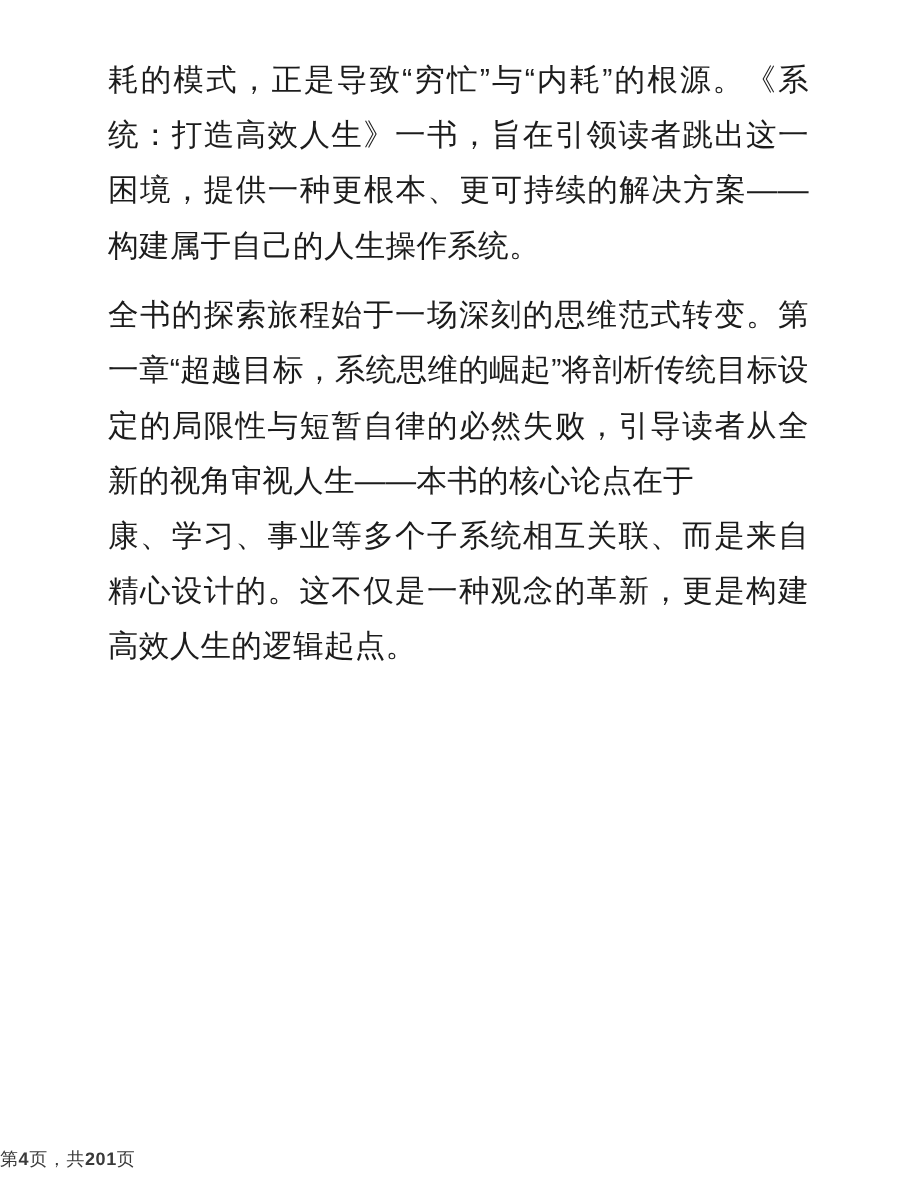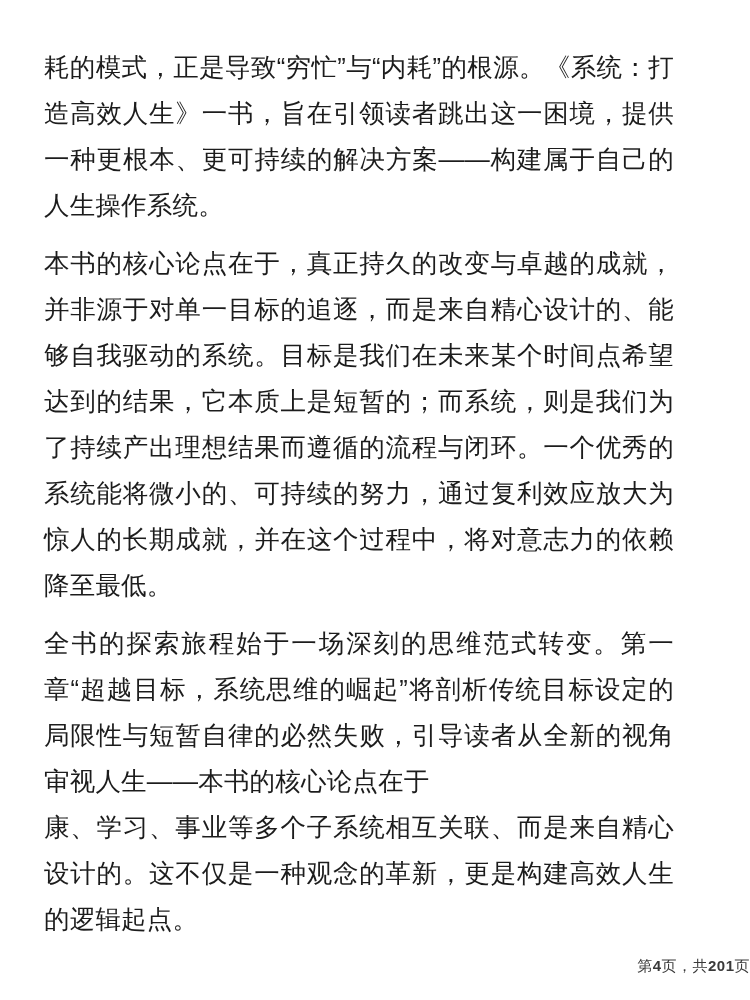--- a/index.html
+++ b/index.html
@@ -12,21 +12,21 @@
     background: #ffffff;
     font-family: "Liberation Sans", "DejaVu Sans", sans-serif;
     color: #1a1a1a;
     overflow: hidden;
   }
   .page {
     position: relative;
     width: 750px;
     height: 1000px;
     box-sizing: border-box;
-    padding: 44px 76px 0 44px;
+    padding: 44px 76px 0 90px;
     display: flex;
     flex-direction: column;
   }
   .body-text {
     font-size: 25.5px;
     line-height: 46px;
     letter-spacing: 0.2px;
     text-align: justify;
     text-justify: inter-ideograph;
     color: #1c1c1c;
@@ -39,40 +39,39 @@
     margin-top: 0;
   }
   .para.tight {
     margin-bottom: 0;
   }
   .footer {
     position: absolute;
     left: 0;
     right: 0;
     bottom: 24px;
-    text-align: right;
+    text-align: left;
     font-size: 15px;
     color: #3a3a3a;
     letter-spacing: 0.5px;
   }
   .footer .pagenum {
     font-weight: bold;
   }
   .footer span {
     display: inline;
   }
 </style>
 </head>
 <body>
 
 <div class="page">
 
   <p class="body-text para first">耗的模式，正是导致“穷忙”与“内耗”的根源。《系统：打造高效人生》一书，旨在引领读者跳出这一困境，提供一种更根本、更可持续的解决方案——构建属于自己的人生操作系统。</p>
 
-  <p class="body-text para">本书的核心论点在于，真正持久的改变与卓越的成就，并非源于对单一目标的追逐，而是来自精心设计的、能够自我驱动的系统。目标是我们在未来某个时间点希望达到的结果，它本质上是短暂的；而系统，则是我们为了持续产出理想结果而遵循的流程与闭环。一个优秀的系统能将微小的、可持续的努力，通过复利效应放大为惊人的长期成就，并在这个过程中，将对意志力的依赖降至最低。</p>
 
   <p class="body-text para tight">全书的探索旅程始于一场深刻的思维范式转变。第一章“超越目标，系统思维的崛起”将剖析传统目标设定的局限性与短暂自律的必然失败，引导读者从全新的视角审视人生——本书的核心论点在于</p>
 
   <p class="body-text para">康、学习、事业等多个子系统相互关联、而是来自精心设计的。这不仅是一种观念的革新，更是构建高效人生的逻辑起点。</p>
 
   <div class="footer">
     <span>第</span><span class="pagenum">4</span><span>页，共</span><span class="pagenum">201</span><span>页</span>
   </div>
 
 </div>

